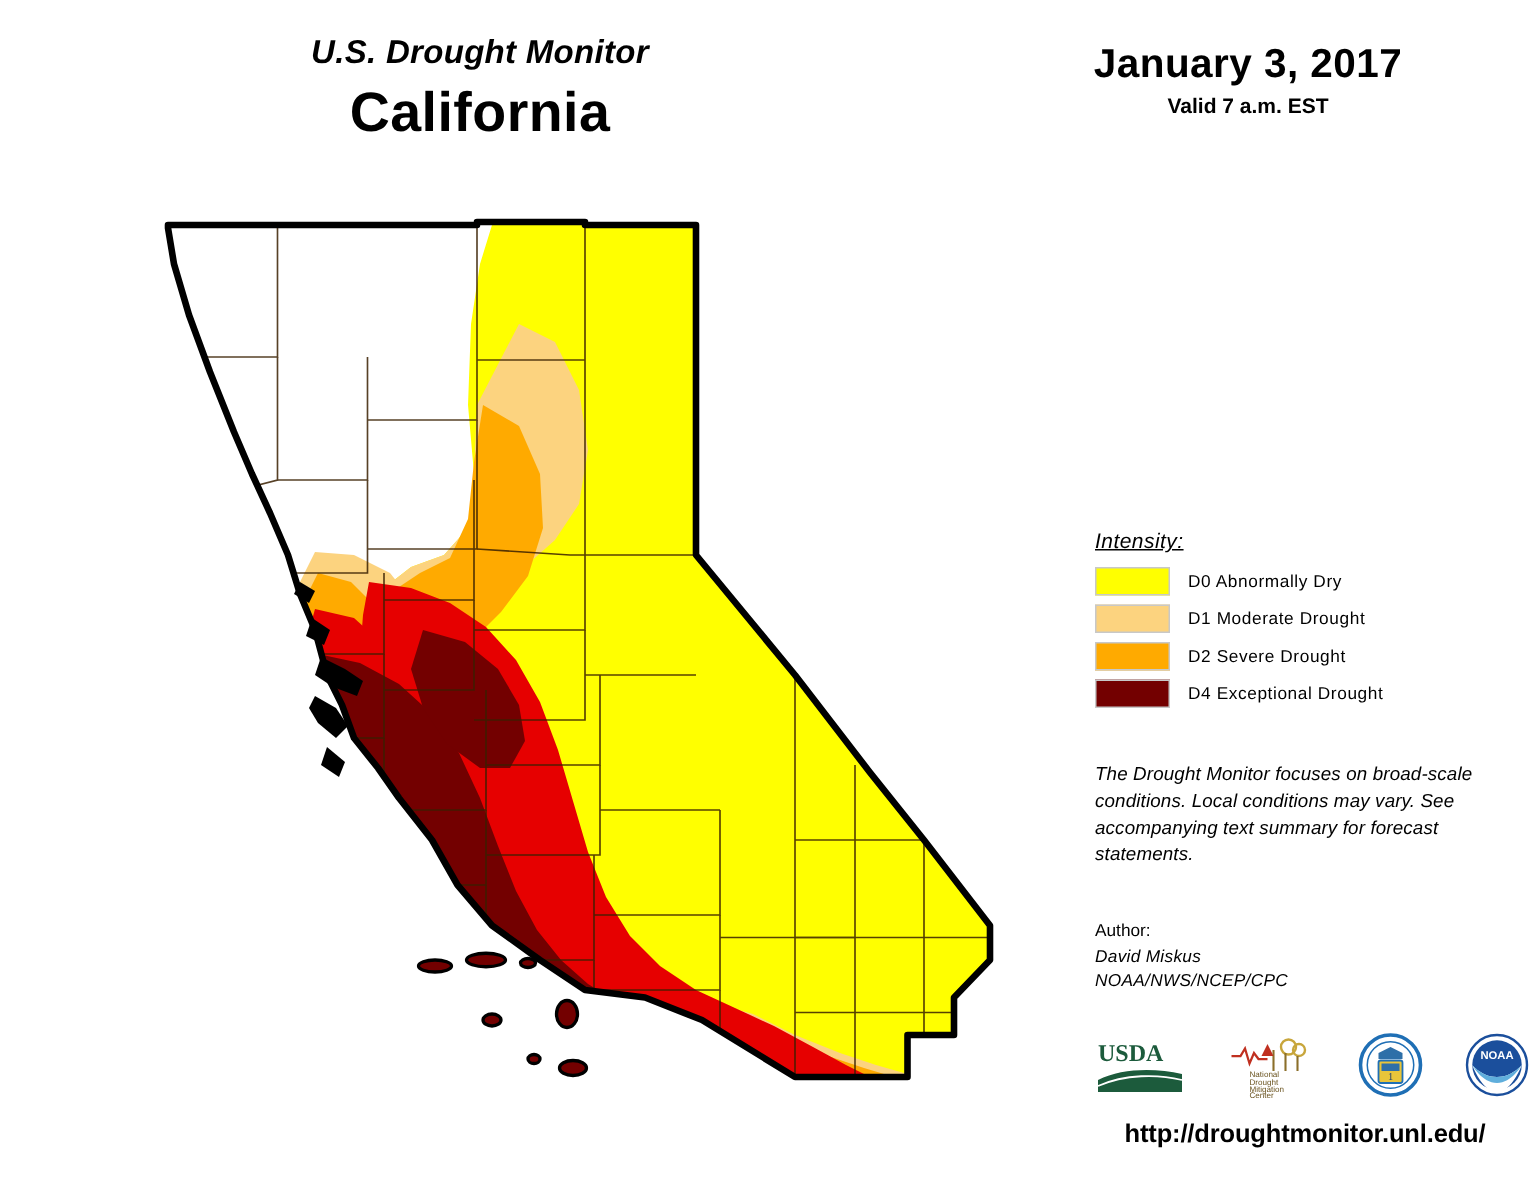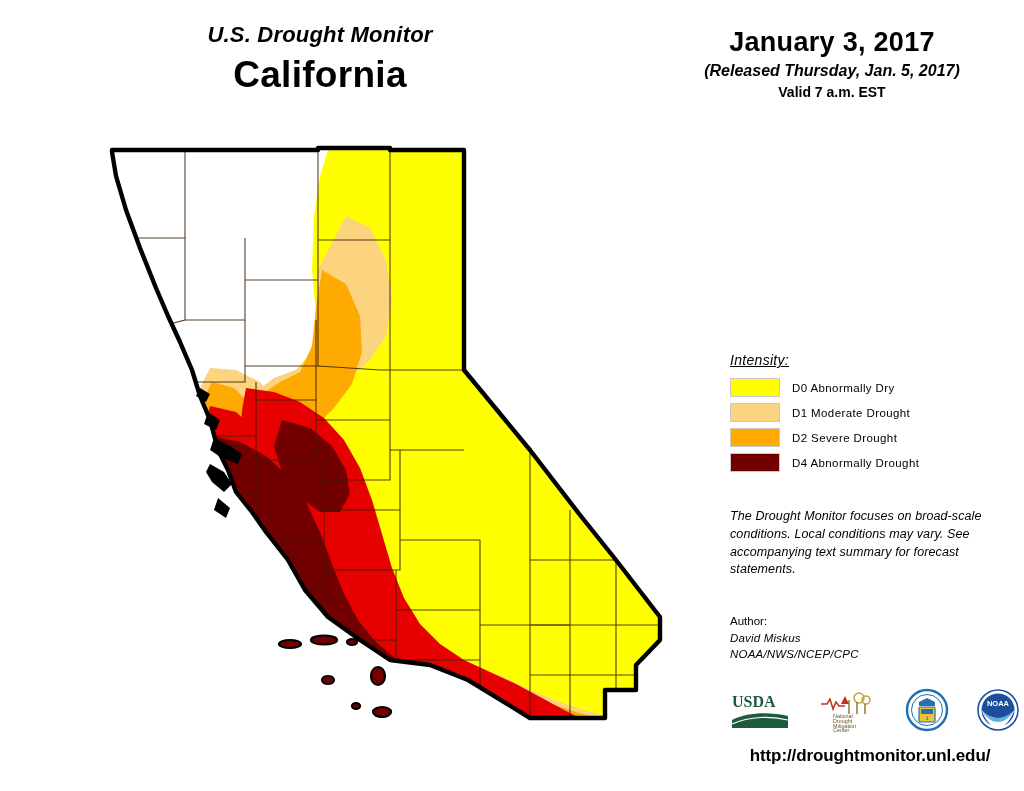--- a/index.html
+++ b/index.html
@@ -42,21 +42,20 @@
 </head>
 <body>
 
 <div class="title-block">
   <div class="title-sub">U.S. Drought Monitor</div>
   <div class="title-main">California</div>
 </div>
 
 <div class="date-block">
   <div class="date-main">January 3, 2017</div>
-  <div class="date-released">(Released Thursday, Jan. 5, 2017)</div>
   <div class="date-valid">Valid 7 a.m. EST</div>
 </div>
 
 <div class="map-wrap">
 <svg viewBox="0 0 660 620" xmlns="http://www.w3.org/2000/svg">
   <defs>
     <clipPath id="caClip">
       <path d="M52,32 L52,30 L125,30 L258,30 L258,28 L330,28 L330,30 L404,30 L404,250
                L470,330 L520,395 L556,440 L600,497 L600,520 L576,545 L576,570 L545,570
                L545,598 L470,598 L408,560 L370,545 L330,540 L300,520 L268,497 L245,470
@@ -202,21 +201,21 @@
   <div class="legend-row">
     <div class="legend-sw" style="background:#FCD37F"></div>
     <div class="legend-label">D1 Moderate Drought</div>
   </div>
   <div class="legend-row">
     <div class="legend-sw" style="background:#FFAA00"></div>
     <div class="legend-label">D2 Severe Drought</div>
   </div>
   <div class="legend-row">
     <div class="legend-sw" style="background:#730000"></div>
-    <div class="legend-label">D4 Abnormally Drought</div>
+    <div class="legend-label">D4 Exceptional Drought</div>
   </div>
 </div>
 
 <div class="disclaimer">The Drought Monitor focuses on broad-scale conditions. Local conditions may vary. See accompanying text summary for forecast statements.</div>
 
 <div class="author">
   <div class="author-head">Author:</div>
   <div class="author-name">David Miskus</div>
   <div class="author-org">NOAA/NWS/NCEP/CPC</div>
 </div>

